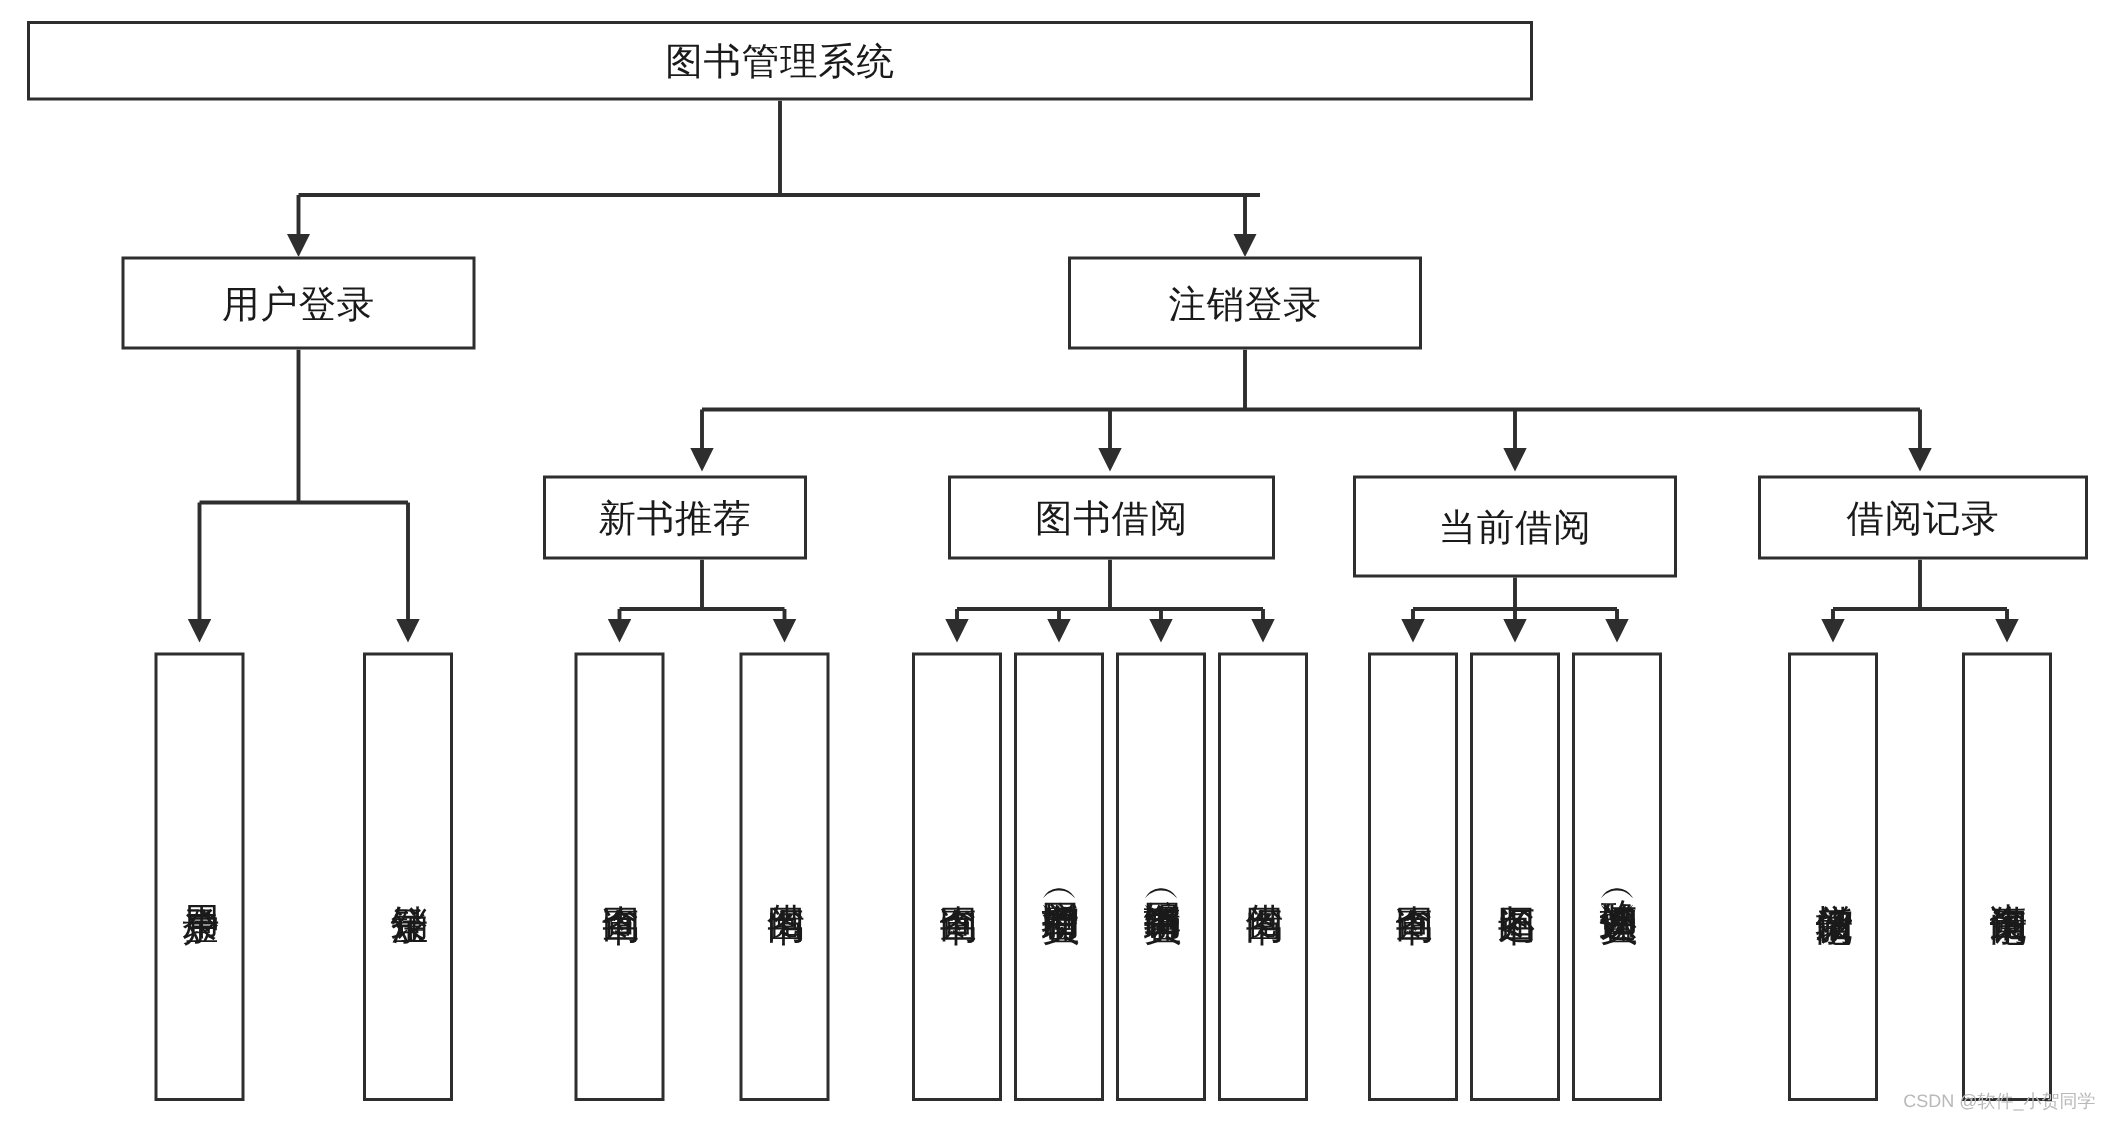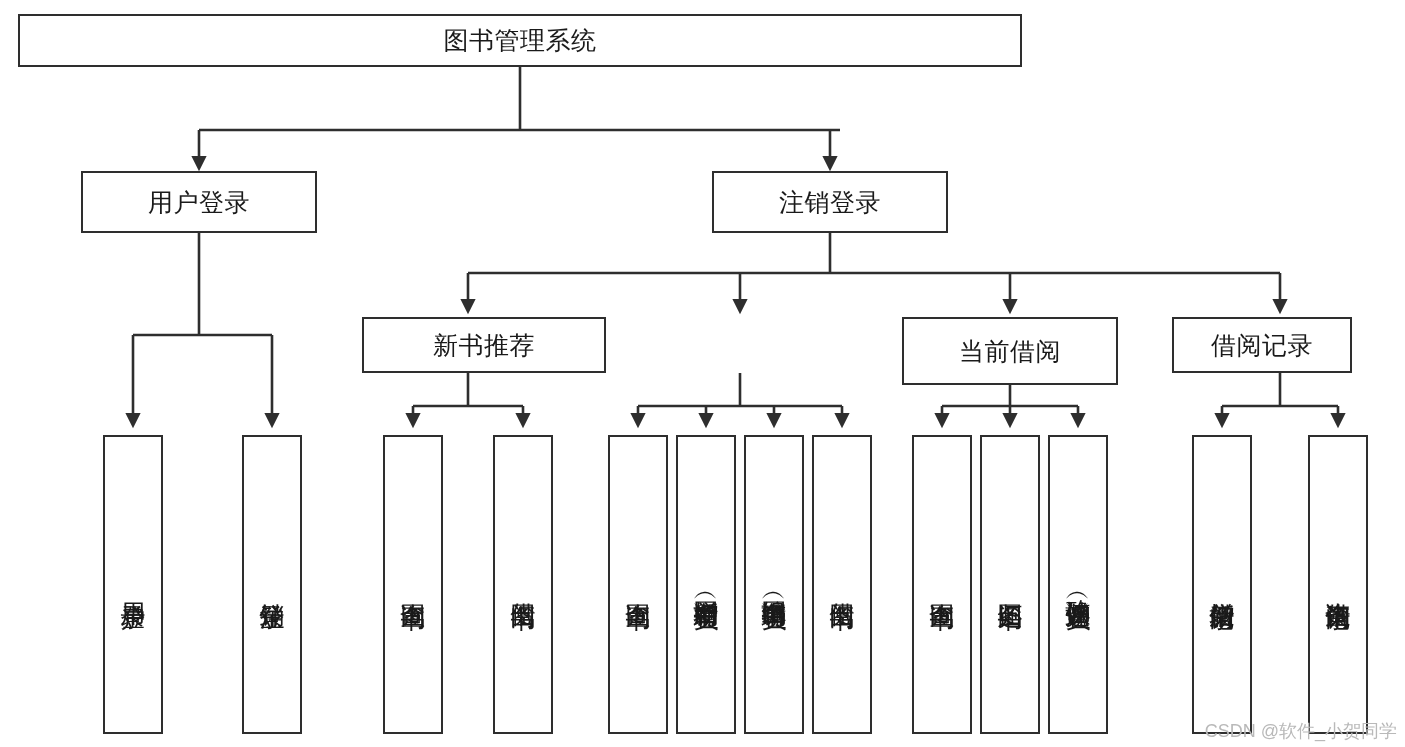--- a/index.html
+++ b/index.html
@@ -45,21 +45,21 @@
     left: 0;
     top: 0;
     width: 1405px;
     height: 747px;
     pointer-events: none;
   }
   .watermark {
     position: absolute;
     right: 8px;
     bottom: 4px;
-    font-size: 18px;
+    font-size: 12px;
     color: #b9b9b9;
     white-space: nowrap;
     text-align: right;
   }
 </style>
 </head>
 <body>
 
 <div id="canvas">
 
@@ -117,27 +117,30 @@
     <span>图书管理系统</span>
   </div>
 
   <div class="node node-h" style="left:81px; top:171px; width:236px; height:62px;">
     <span>用户登录</span>
   </div>
   <div class="node node-h" style="left:712px; top:171px; width:236px; height:62px;">
     <span>注销登录</span>
   </div>
 
-  <div class="node node-h" style="left:362px; top:317px; width:244px; height:56px;">
+  <div class="node node-h" style="left:362px; top:317px; width:176px; height:56px;">
     <span>新书推荐</span>
+  </div>
+  <div class="node node-h" style="left:632px; top:317px; width:218px; height:56px;">
+    <span>图书借阅</span>
   </div>
   <div class="node node-h" style="left:902px; top:317px; width:216px; height:68px;">
     <span>当前借阅</span>
   </div>
-  <div class="node node-h" style="left:1172px; top:317px; width:180px; height:56px;">
+  <div class="node node-h" style="left:1172px; top:317px; width:220px; height:56px;">
     <span>借阅记录</span>
   </div>
 
   <div class="node node-v" style="left:103px; top:435px; width:60px; height:299px;">
     <span>用户登录</span>
   </div>
   <div class="node node-v" style="left:242px; top:435px; width:60px; height:299px;">
     <span>注销登录</span>
   </div>
 

